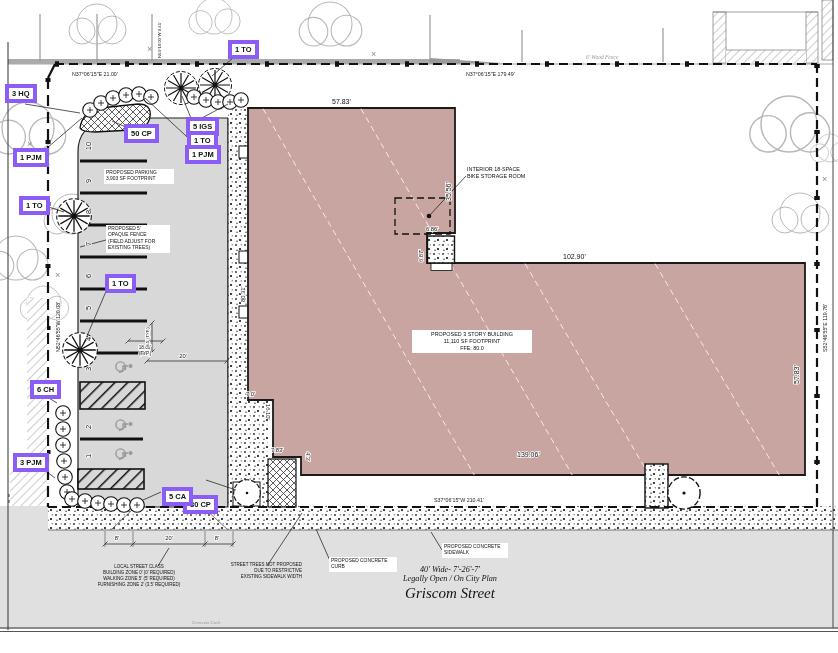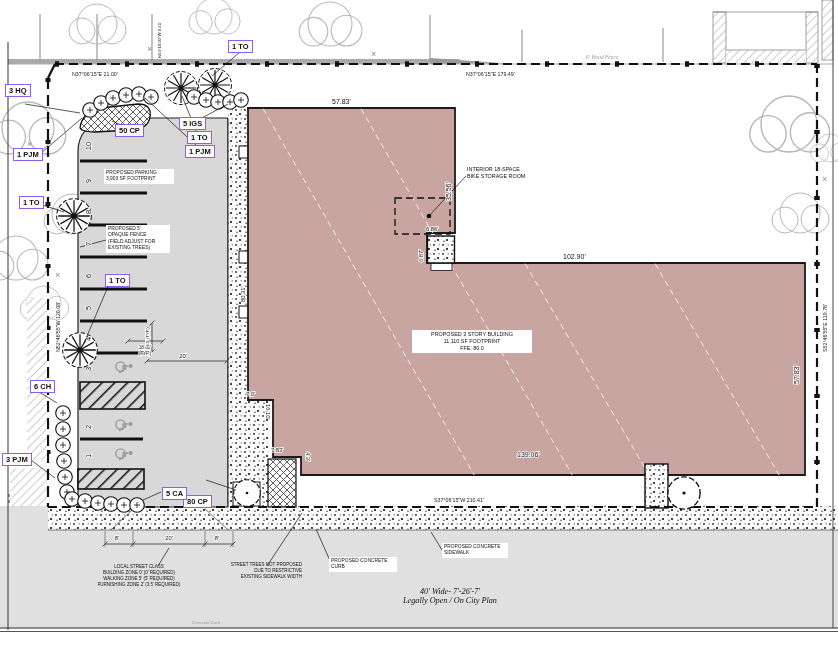--- a/index.html
+++ b/index.html
@@ -6,26 +6,26 @@
   #stage{position:relative;width:838px;height:653px;background:#fff;overflow:hidden;
          font-family:"Liberation Sans",sans-serif;}
   #stage > svg{position:absolute;left:0;top:0;}
   svg{font-family:"Liberation Sans",sans-serif;}
   .dt{font-size:7px;fill:#111;paint-order:stroke;stroke:#fff;stroke-width:1.6px;}
   .dts{font-size:5.8px;}
   .bt{font-size:5.3px;fill:#222;paint-order:stroke;stroke:#fff;stroke-width:1.2px;}
   .sn{font-size:7.5px;fill:#111;paint-order:stroke;stroke:#fff;stroke-width:1.4px;}
   .gt{font-size:5.5px;fill:#999;font-style:italic;font-family:"Liberation Serif",serif;}
   .xm{font-size:9px;fill:#8a8a8a;}
-  .lbl{position:absolute;border:1px solid #8b5cf6;background:#fff;color:#111;
+  .lbl{position:absolute;border:4px solid #8b5cf6;background:#fff;color:#111;
        font:bold 7.5px/9px "Liberation Sans",sans-serif;padding:1px 3px;white-space:nowrap;z-index:3;}
   .note{position:absolute;font:4.9px/1.3 "Liberation Sans",sans-serif;color:#111;z-index:3;}
   .note.bg{background:#fff;padding:1px 2px;}
   .serifit{font-family:"Liberation Serif",serif;font-style:italic;color:#111;}
-  .street-block{position:absolute;left:350px;top:587px;width:200px;text-align:center;z-index:3;}
+  .street-block{position:absolute;left:350px;top:565px;width:200px;text-align:center;z-index:3;}
   .street-line{font-size:8.2px;}
   .street-name{font-size:15px;margin-top:2px;}
 </style>
 </head>
 <body>
 
 <div id="stage">
 
 <svg width="838" height="653" viewBox="0 0 838 653">
   <defs>
@@ -314,29 +314,29 @@
     <text class="xm" x="27" y="147">×</text>
     <text class="xm" x="55" y="278">×</text>
     <text class="xm" x="147" y="52">×</text>
     <text class="xm" x="822" y="182">×</text>
     <text class="xm" x="371" y="57">×</text>
   </g>
 </svg>
 
 <div class="lbl" style="left:228px;top:40px">1 TO</div>
 <div class="lbl" style="left:5px;top:84px">3 HQ</div>
-<div class="lbl" style="left:115px;top:124px">50 CP</div>
-<div class="lbl" style="left:179px;top:117px">5 IGS</div>
+<div class="lbl" style="left:124px;top:124px">50 CP</div>
+<div class="lbl" style="left:186px;top:117px">5 IGS</div>
 <div class="lbl" style="left:187px;top:131px">1 TO</div>
 <div class="lbl" style="left:185px;top:145px">1 PJM</div>
 <div class="lbl" style="left:13px;top:148px">1 PJM</div>
 <div class="lbl" style="left:19px;top:196px">1 TO</div>
 <div class="lbl" style="left:105px;top:274px">1 TO</div>
 <div class="lbl" style="left:30px;top:380px">6 CH</div>
-<div class="lbl" style="left:2px;top:453px">3 PJM</div>
+<div class="lbl" style="left:13px;top:453px">3 PJM</div>
 <div class="lbl" style="left:183px;top:495px">80 CP</div>
 <div class="lbl" style="left:162px;top:487px">5 CA</div>
 
 <div class="note bg" style="left:104px;top:169px;width:66px">
   <div>PROPOSED PARKING</div>
   <div>3,903 SF FOOTPRINT</div>
 </div>
 
 <div class="note bg" style="left:106px;top:225px;width:60px">
   <div>PROPOSED 5'</div>
@@ -375,15 +375,16 @@
 
 <div class="note" style="left:228px;top:562px;width:74px;text-align:right;font-size:4.5px">
   <div>STREET TREES NOT PROPOSED</div>
   <div>DUE TO RESTRICTIVE</div>
   <div>EXISTING SIDEWALK WIDTH</div>
 </div>
 
 <div class="street-block">
   <div class="serifit street-line">40' Wide- 7'-26'-7'</div>
   <div class="serifit street-line">Legally Open / On City Plan</div>
+  <div class="serifit street-name">Griscom Street</div>
 </div>
 
 </div>
 
 </body></html>

